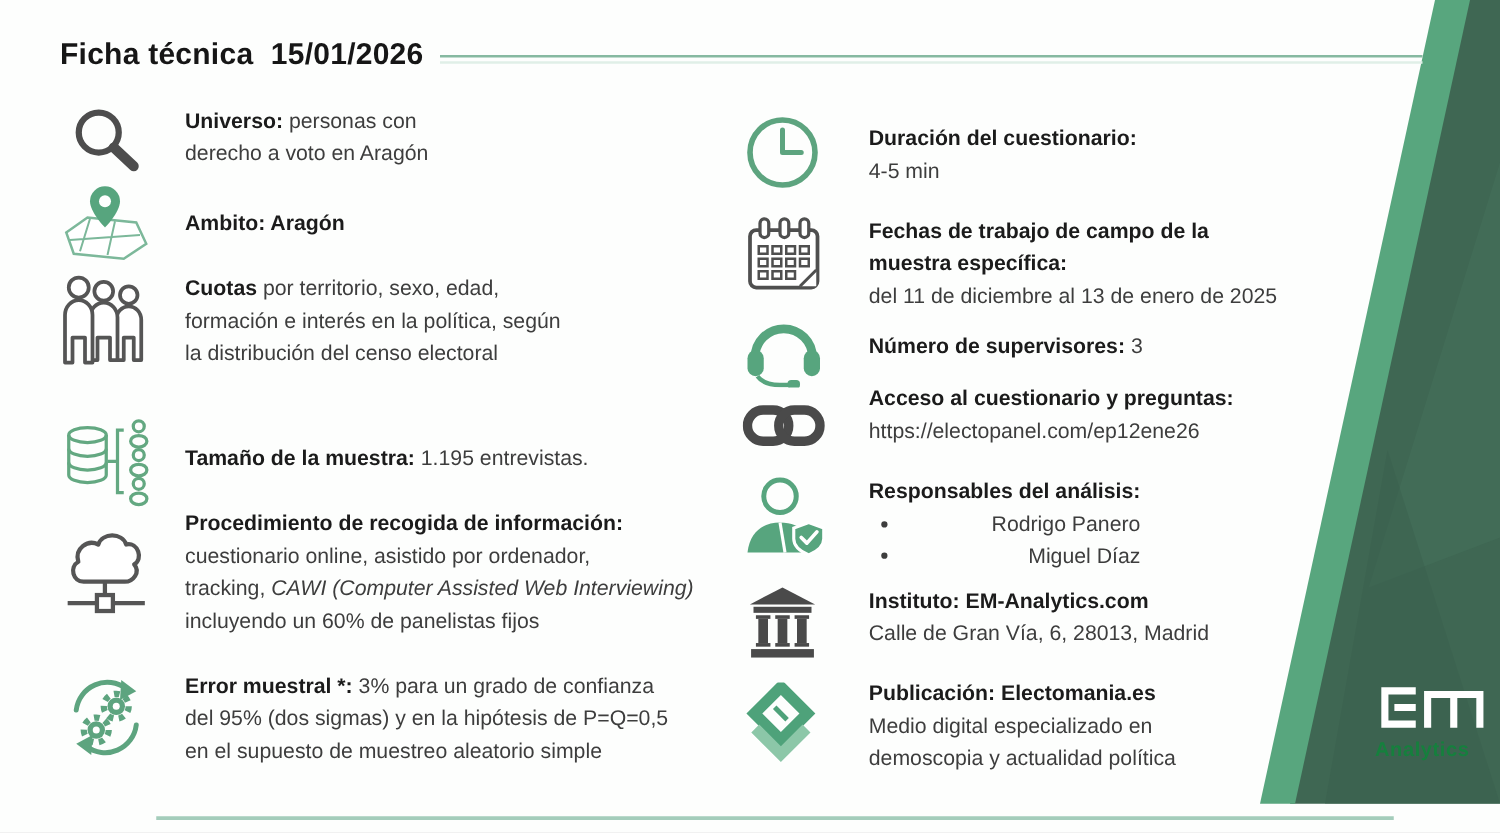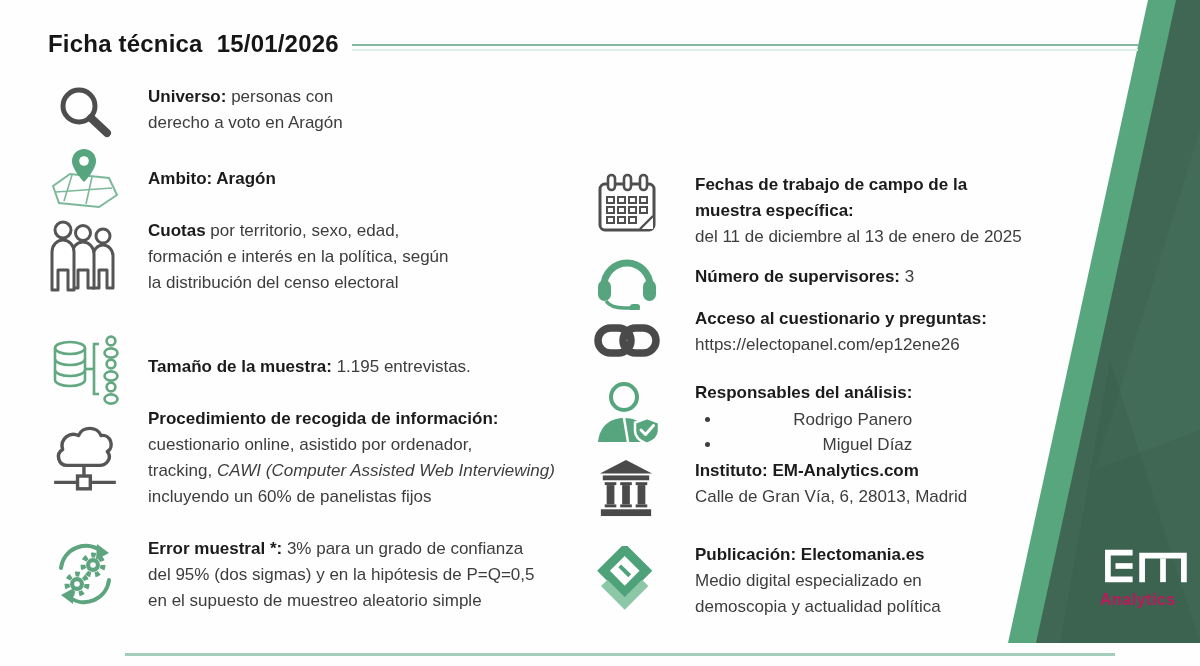--- a/index.html
+++ b/index.html
@@ -25,21 +25,21 @@
   .row.r .ic { flex:0 0 103px; }
   .ic svg { display:block; }
   .txt { font-size:17px; line-height:26px; color:#3d3d3d; }
   .tline { white-space:nowrap; }
   .b { font-weight:bold; color:#1b1b1b; }
   .i { font-style:italic; }
   .txt ul { margin:1px 0 0 27px; }
   .txt li { line-height:25px;text-align:right; }
   
   .logo { position:absolute; left:1096px; top:547px; width:96px; text-align:center; }
-  .logo .sub { color:#be185d; font-weight:bold; font-size:16px; letter-spacing:.5px; margin-top:2px; text-align:left; padding-left:4px; }
+  .logo .sub { color:#15803d; font-weight:bold; font-size:16px; letter-spacing:.5px; margin-top:2px; text-align:left; padding-left:4px; }
 </style>
 </head>
 <body>
 
 <div class="slide">
 
   <svg class="bg-art" viewBox="0 0 1200 666">
     <polygon points="1172,0 1200,0 1200,643 1032,643" fill="#3f6753"></polygon>
     <polygon points="1200,130 1200,430 1095,470" fill="#45705a" opacity="0.6"></polygon>
     <polygon points="1110,360 1200,643 1060,643" fill="#3a604d" opacity="0.5"></polygon>
@@ -167,20 +167,32 @@
         </g>
       </svg>
     </div>
     <div class="txt">
       <div class="tline"><span class="b">Error muestral *:</span><span> 3% para un grado de confianza</span></div>
       <div class="tline">del 95% (dos sigmas) y en la hipótesis de P=Q=0,5</div>
       <div class="tline">en el  supuesto de muestreo aleatorio simple</div>
     </div>
   </div>
 
+  <div class="row r" style="top:92px">
+    <div class="ic">
+      <svg width="60" height="60" viewBox="0 0 60 60" style="margin-left:4px">
+        <circle cx="30" cy="30" r="26" fill="none" stroke="#5da47f" stroke-width="4.5"></circle>
+        <path d="M30,30 V12 M30,30 H45" fill="none" stroke="#5da47f" stroke-width="4" stroke-linecap="round"></path>
+      </svg>
+    </div>
+    <div class="txt" style="margin-top:6px">
+      <div class="tline"><span class="b">Duración del cuestionario:</span></div>
+      <div class="tline">4-5 min</div>
+    </div>
+  </div>
 
   <div class="row r" style="top:172px">
     <div class="ic">
       <svg width="64" height="64" viewBox="0 0 64 64" style="margin-left:3px">
         <rect x="5" y="12" width="54" height="46" rx="5" fill="#ffffff" stroke="#4f4f4f" stroke-width="3"></rect>
         <rect x="13" y="3" width="7" height="15" rx="3.5" fill="#ffffff" stroke="#4f4f4f" stroke-width="2.6"></rect>
         <rect x="29" y="3" width="7" height="15" rx="3.5" fill="#ffffff" stroke="#4f4f4f" stroke-width="2.6"></rect>
         <rect x="45" y="3" width="7" height="15" rx="3.5" fill="#ffffff" stroke="#4f4f4f" stroke-width="2.6"></rect>
         <g fill="none" stroke="#4f4f4f" stroke-width="2">
           <rect x="12" y="25" width="7" height="6"></rect>
@@ -246,21 +258,21 @@
     </div>
     <div class="txt">
       <div class="tline"><span class="b">Responsables del análisis:</span></div>
       <ul>
         <li>Rodrigo Panero</li>
         <li>Miguel Díaz</li>
       </ul>
     </div>
   </div>
 
-  <div class="row r" style="top:456px">
+  <div class="row r" style="top:466px">
     <div class="ic">
       <svg width="58" height="58" viewBox="0 0 60 60" style="margin-left:5px;margin-top:3px">
         <g fill="#4a4a4a">
           <polygon points="30,1 57,15 3,15"></polygon>
           <rect x="6" y="17" width="48" height="5"></rect>
           <rect x="8" y="24" width="12" height="3"></rect>
             <rect x="10" y="27" width="8" height="20"></rect>
             <rect x="8" y="47" width="12" height="3"></rect>
           <rect x="24" y="24" width="12" height="3"></rect>
             <rect x="26" y="27" width="8" height="20"></rect>

